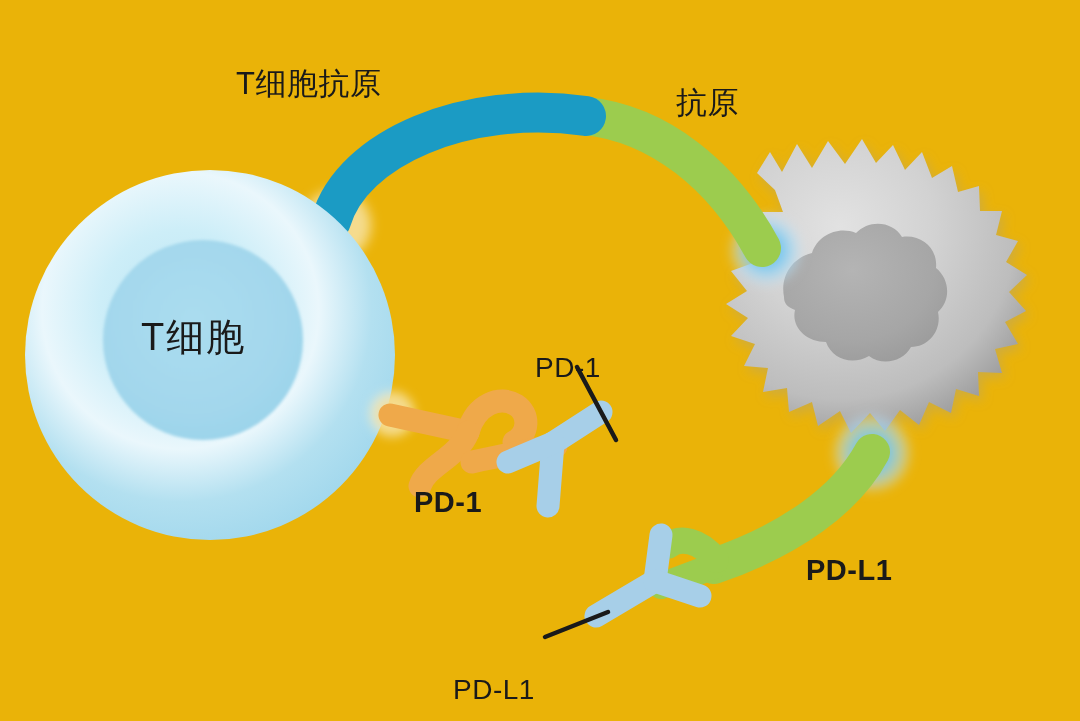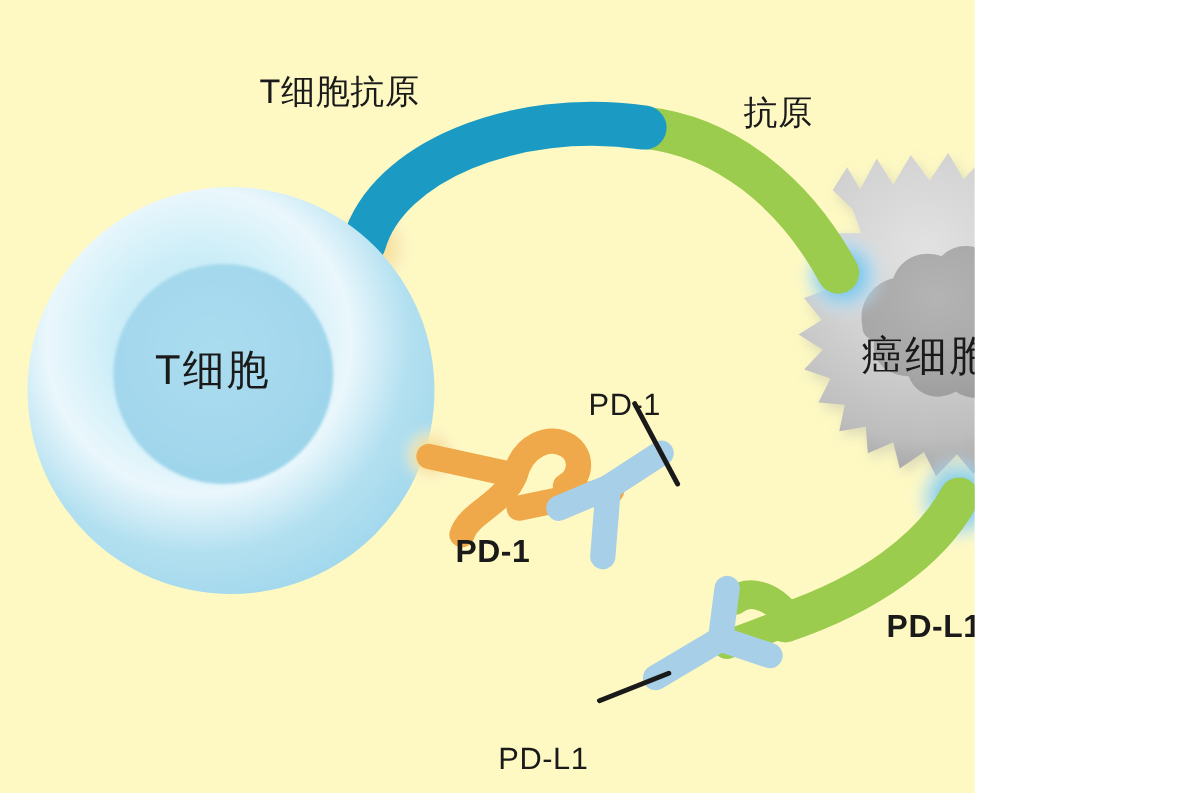--- a/index.html
+++ b/index.html
@@ -5,23 +5,23 @@
   html, body {
     margin: 0;
     padding: 0;
     background: #ffffff;
   }
   body {
     font-family: "Liberation Sans", "DejaVu Sans", sans-serif;
   }
   #diagram-root {
     position: relative;
-    width: 886px;
+    width: 1080px;
     height: 721px;
-    background: #fef9c3;
+    background: #eab308;
     overflow: hidden;
   }
   #diagram-svg {
     position: absolute;
     top: 0;
     left: 0;
     width: 1080px;
     height: 721px;
     display: block;
   }
@@ -191,21 +191,20 @@
 
     <line x1="545" y1="637" x2="608" y2="612" stroke="#1a1a1a" stroke-width="4.5" stroke-linecap="round"></line>
   </svg>
 
   <div class="lbl lbl-cn-big" style="left:236px; top:66px;">T细胞抗原</div>
 
   <div class="lbl lbl-cn-big" style="left:676px; top:85px;">抗原</div>
 
   <div class="lbl lbl-cell-title" style="left:141px; top:315px;">T细胞</div>
 
-  <div class="lbl lbl-cell-title" style="left:783px; top:302px;">癌细胞</div>
 
   <div class="lbl lbl-inhibitor" style="left:508px; top:285px; width:120px;">
     <div>PD-1</div>
   </div>
 
   <div class="lbl lbl-bold" style="left:414px; top:485px;">PD-1</div>
 
   <div class="lbl lbl-bold" style="left:806px; top:553px;">PD-L1</div>
 
   <div class="lbl lbl-inhibitor" style="left:424px; top:607px; width:140px;">

